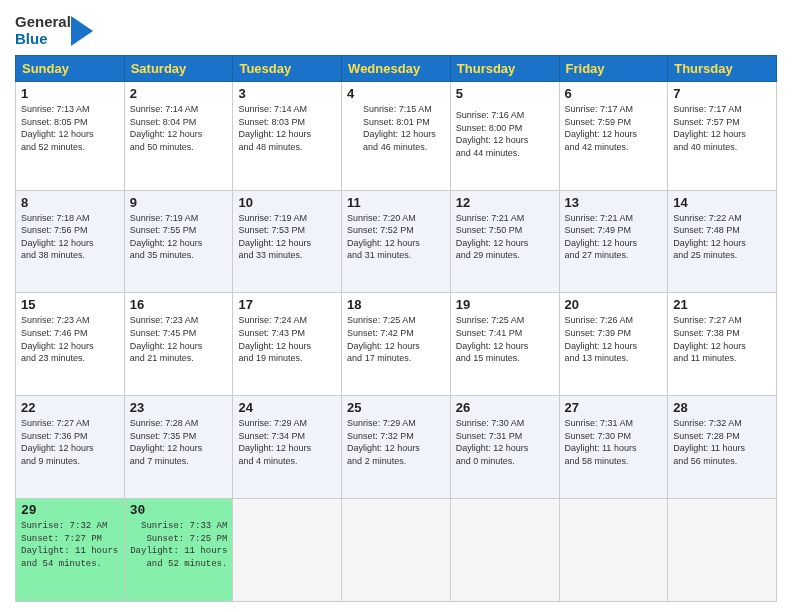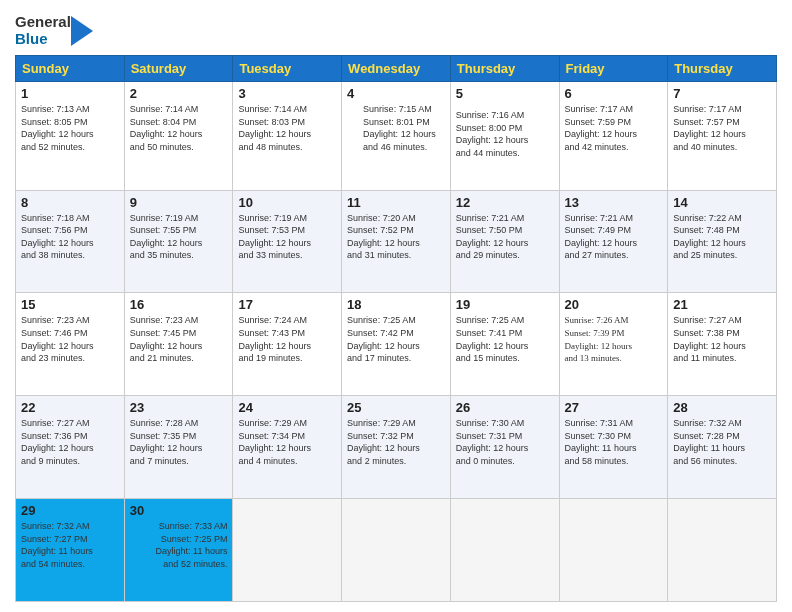--- a/index.html
+++ b/index.html
@@ -246,21 +246,21 @@
           </td>
           <td>
             <span class="day-num">19</span>
             <div class="day-info" style="white-space: pre-line;">Sunrise: 7:25 AM
 Sunset: 7:41 PM
 Daylight: 12 hours
 and 15 minutes.</div>
           </td>
           <td>
             <span class="day-num">20</span>
-            <div class="day-info" style="white-space: pre-line; font-family: Liberation Serif, serif;">Sunrise: 7:26 AM
+            <div class="day-info" style="white-space: pre-line;">Sunrise: 7:26 AM
 Sunset: 7:39 PM
 Daylight: 12 hours
 and 13 minutes.</div>
           </td>
           <td>
             <span class="day-num">21</span>
             <div class="day-info" style="white-space: pre-line;">Sunrise: 7:27 AM
 Sunset: 7:38 PM
 Daylight: 12 hours
 and 11 minutes.</div>
@@ -310,21 +310,21 @@
 and 58 minutes.</div>
           </td>
           <td>
             <span class="day-num">28</span>
             <div class="day-info" style="white-space: pre-line;">Sunrise: 7:32 AM
 Sunset: 7:28 PM
 Daylight: 11 hours
 and 56 minutes.</div>
           </td>
         </tr>
-        <tr style="background: #0ea5e9;">
+        <tr style="background: #86efac; font-family: Liberation Mono, monospace;">
           <td>
             <span class="day-num">29</span>
             <div class="day-info" style="white-space: pre-line;">Sunrise: 7:32 AM
 Sunset: 7:27 PM
 Daylight: 11 hours
 and 54 minutes.</div>
           </td>
           <td>
             <span class="day-num">30</span>
             <div class="day-info" style="white-space: pre-line; text-align: right;">Sunrise: 7:33 AM

